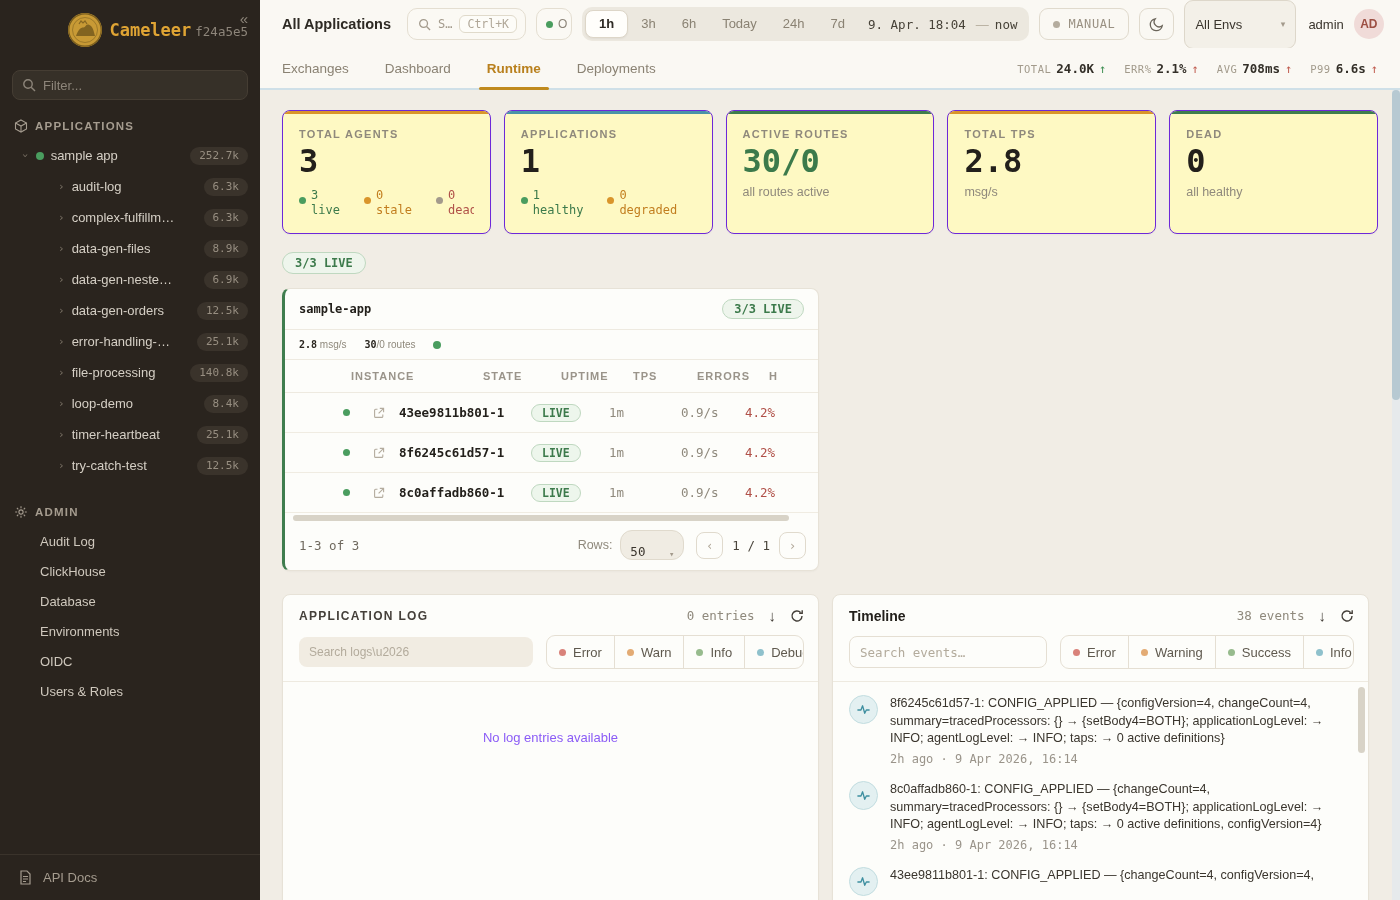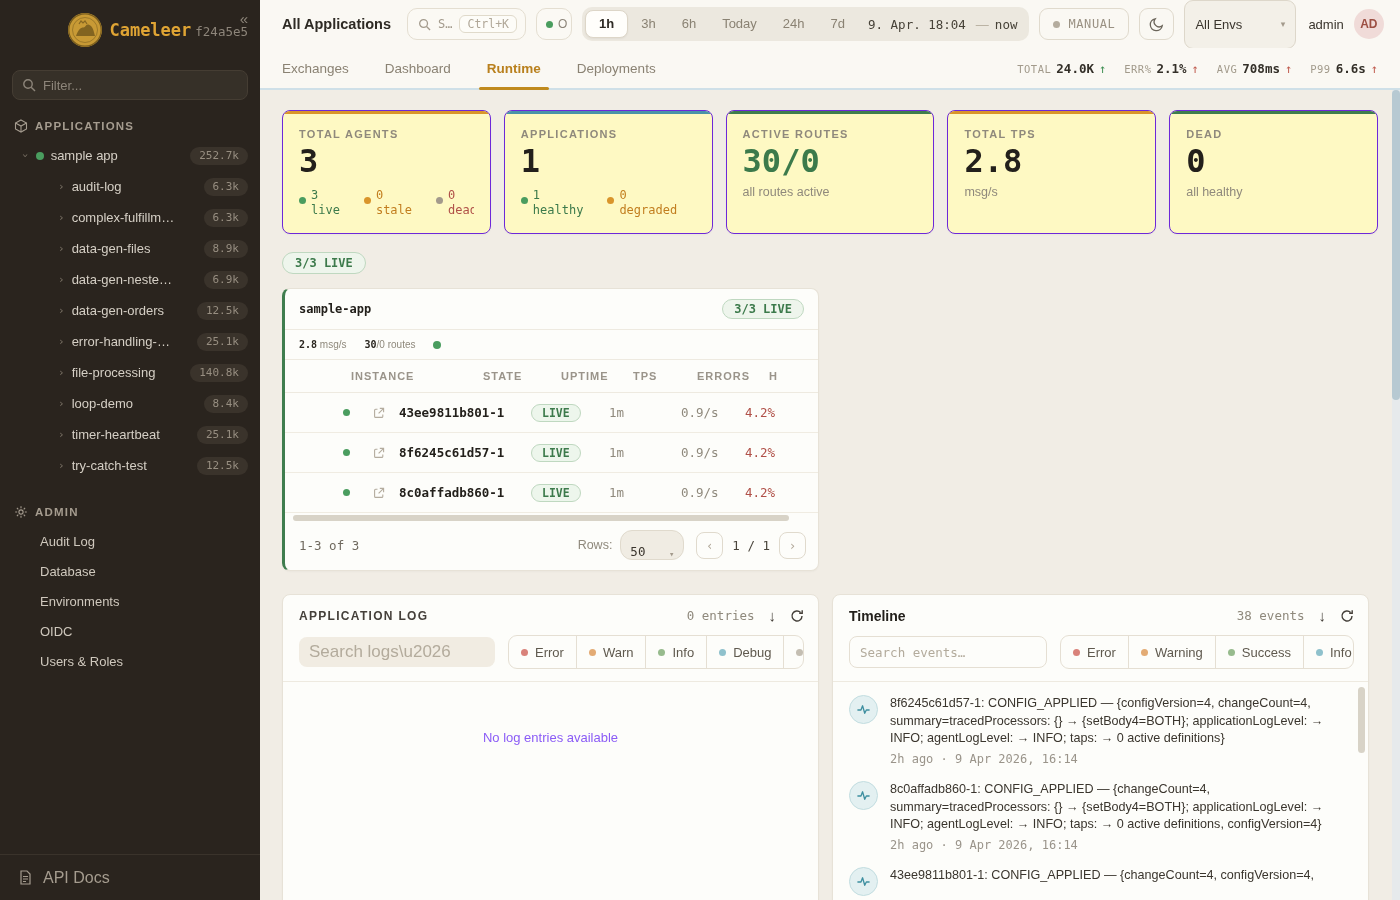--- a/index.html
+++ b/index.html
@@ -30,21 +30,21 @@
               color:#d5cfc5; cursor:pointer; }
   .tree-row.child { padding-left:58px; }
   .chev { color:#7d7568; font-size:11px; font-family:"DejaVu Sans Mono", monospace; flex:none; }
   .chev.down { display:inline-block; transform:rotate(90deg); }
   .gdot { width:8px; height:8px; border-radius:50%; background:#4a9d5f; flex:none; }
   .count-badge { margin-left:auto; background:#3a332b; color:#978e81; font-family:"DejaVu Sans Mono", monospace;
                  font-size:11px; padding:2.5px 9px; border-radius:10px; }
   .admin-row { display:flex; align-items:center; height:30px; padding:0 12px 0 40px; font-size:13px;
                color:#cfc8bd; cursor:pointer; }
   .api-docs { margin-top:auto; border-top:1px solid #3a332b; height:46px; display:flex; align-items:center;
-              gap:11px; padding:0 18px; color:#a59c8f; font-size:16px; cursor:pointer; }
+              gap:11px; padding:0 18px; color:#a59c8f; font-size:13px; cursor:pointer; }
 
   
   .main { flex:1; display:flex; flex-direction:column; position:relative; }
   .topbar { height:48px; background:#faf8f3; display:flex; align-items:center; padding:0 14px 0 22px; gap:10px; }
   .tb-title { font-weight:bold; font-size:14.5px; color:#2e2a24; margin-right:6px; white-space:nowrap; }
   .search-pill { display:flex; align-items:center; gap:7px; border:1px solid #e4ded1; background:#fbf9f4;
                  border-radius:10px; height:32px; padding:0 8px 0 10px; color:#a39a8c;
                  font-family:"DejaVu Sans Mono", monospace; font-size:12px; cursor:pointer; }
   .kbd { border:1px solid #e0dacb; border-radius:6px; padding:1px 7px; font-size:11.5px; color:#b0a798; background:#fdfcf8; }
   .status-mini { width:36px; overflow:hidden; border:1px solid #e4ded1; border-radius:10px; height:32px;
@@ -152,22 +152,22 @@
   
   .bottom-row { display:flex; gap:13px; margin-top:23px; }
   .panel { width:537px; background:#fdfdfa; border:1px solid #e7e2d7; border-radius:8px; height:320px;
            overflow:hidden; box-shadow:0 1px 2px rgba(0,0,0,.03); position:relative; }
   .p-head { display:flex; align-items:center; gap:14px; padding:12px 14px 11px 16px; }
   .p-title-log { font-size:12px; font-weight:bold; letter-spacing:1.3px; color:#45403a; }
   .p-title-tl { font-size:14px; font-weight:bold; color:#23201b; }
   .p-count { margin-left:auto; font-family:"DejaVu Sans Mono", monospace; font-size:12.5px; color:#8f897c; }
   .p-ico { color:#45403a; cursor:pointer; display:flex; align-items:center; }
   .p-toolbar { padding:0 14px 12px 16px; display:flex; gap:13px; align-items:center; border-bottom:1px solid #eeeae0; }
-  .log-search { flex:none; width:196px; height:30px; background:#f1ece2; border:none; border-radius:8px;
-                padding:0 10px; font-size:17px; color:#5f594e; outline:none; }
+  .log-search { flex:none; width:234px; height:30px; background:#f1ece2; border:none; border-radius:8px;
+                padding:0 10px; font-size:12px; color:#5f594e; outline:none; }
   .log-search::placeholder { color:#b3ab9c; }
   .tl-search { flex:none; width:198px; height:32px; background:#fdfdfa; border:1px solid #e5dfd3; border-radius:8px;
                padding:0 10px; font-family:"DejaVu Sans Mono", monospace; font-size:12.5px; color:#5f594e; outline:none; }
   .tl-search::placeholder { color:#b3ab9c; }
   .fgroup { display:flex; border:1px solid #e5dfd3; border-radius:9px; overflow:hidden; background:#fdfdfa; }
   .fitem { display:flex; align-items:center; gap:7px; padding:0 12px; height:32px; font-size:13px;
            color:#5f594e; cursor:pointer; border-left:1px solid #e5dfd3; white-space:nowrap; }
   .fitem:first-child { border-left:none; }
   .fdot { width:7px; height:7px; border-radius:50%; flex:none; }
   .fd-error { background:#d9827a; } .fd-warn { background:#e3ab74; } .fd-info { background:#97bb8d; }
@@ -279,20 +279,21 @@
     </div>
 
   <div class="section-label" style="padding-top:24px;">
     <svg width="14" height="14" viewBox="0 0 14 14">
         <circle cx="7" cy="7" r="2.1" fill="none" stroke="#a59c8f" stroke-width="1.1"></circle>
         <path d="M7 1.2v2M7 10.8v2M1.2 7h2M10.8 7h2M2.9 2.9l1.4 1.4M9.7 9.7l1.4 1.4M11.1 2.9L9.7 4.3M4.3 9.7l-1.4 1.4" stroke="#a59c8f" stroke-width="1.1"></path>
       </svg>
     <span>ADMIN</span>
   </div>
   <div class="admin-row">Audit Log</div>
+  <div class="admin-row">ClickHouse</div>
   <div class="admin-row">Database</div>
   <div class="admin-row">Environments</div>
   <div class="admin-row">OIDC</div>
   <div class="admin-row">Users &amp; Roles</div>
 
   <div class="api-docs">
     <svg width="14" height="15" viewBox="0 0 14 15">
         <path d="M3 1h6l3 3v10H3z" fill="none" stroke="#a59c8f" stroke-width="1.2"></path>
         <path d="M5 6.5h5M5 9h5M5 11.5h3" stroke="#a59c8f" stroke-width="1.1"></path>
       </svg>

